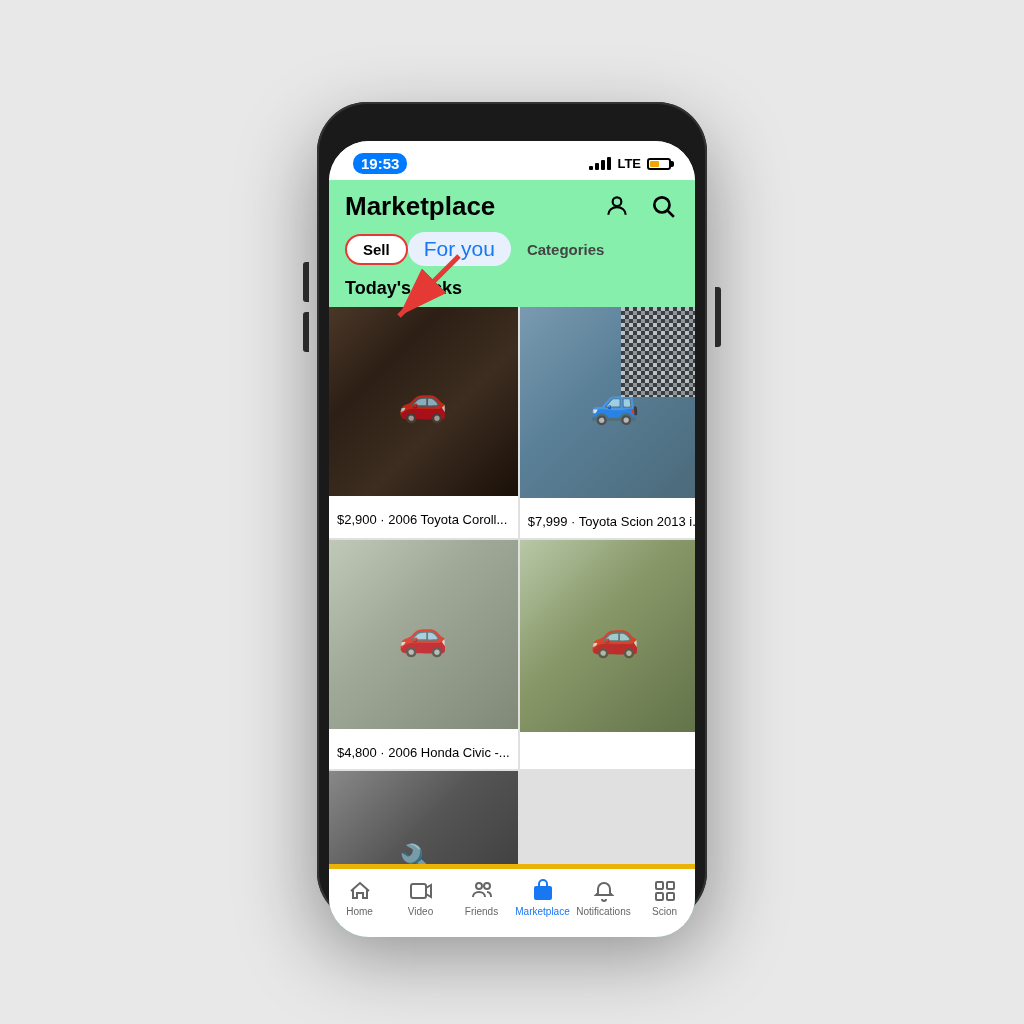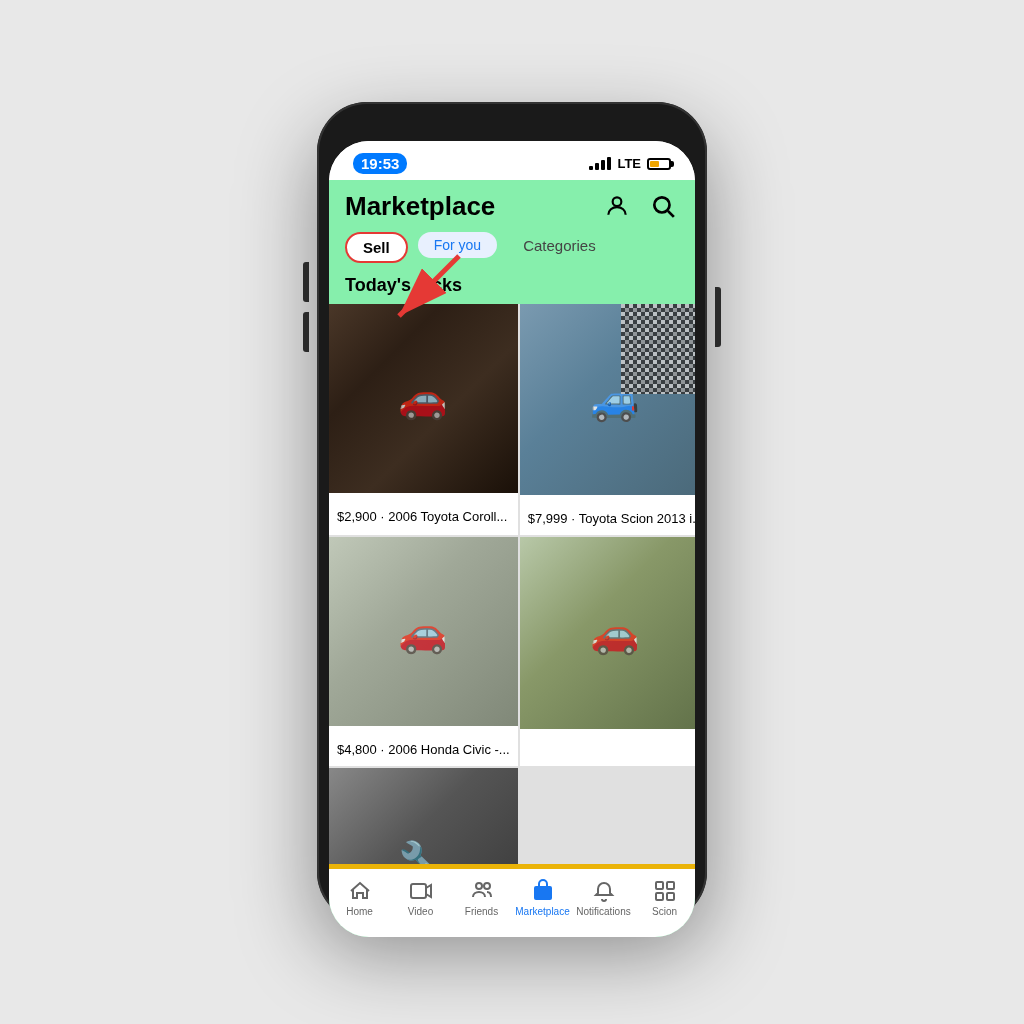--- a/index.html
+++ b/index.html
@@ -160,50 +160,49 @@
       cursor: pointer;
     }
     .header-icon svg {
       width: 26px;
       height: 26px;
     }
 
     
     .nav-tabs {
       display: flex;
-      align-items: flex-start;
+      align-items: center;
       padding: 4px 16px 8px;
-      gap: 10px;
     }
     .tab-sell {
       padding: 5px 16px;
       border: 2px solid #e53935;
       border-radius: 20px;
       font-size: 15px;
       font-weight: 600;
       color: #000;
       cursor: pointer;
       background: #fff;
     }
     .tab-foryou {
       padding: 5px 16px;
       background: #e8f0fe;
       border: none;
       border-radius: 20px;
-      font-size: 14px;
+      font-size: 21px;
       font-weight: 500;
       color: #1877f2;
       cursor: pointer;
     }
     .tab-categories {
       padding: 5px 16px;
       background: transparent;
       border: none;
       font-size: 15px;
-      font-weight: 400;
+      font-weight: 700;
       color: #444;
       cursor: pointer;
     }
 
     
     .section-header {
       display: flex;
       align-items: center;
       justify-content: space-between;
       padding: 4px 16px 8px;

